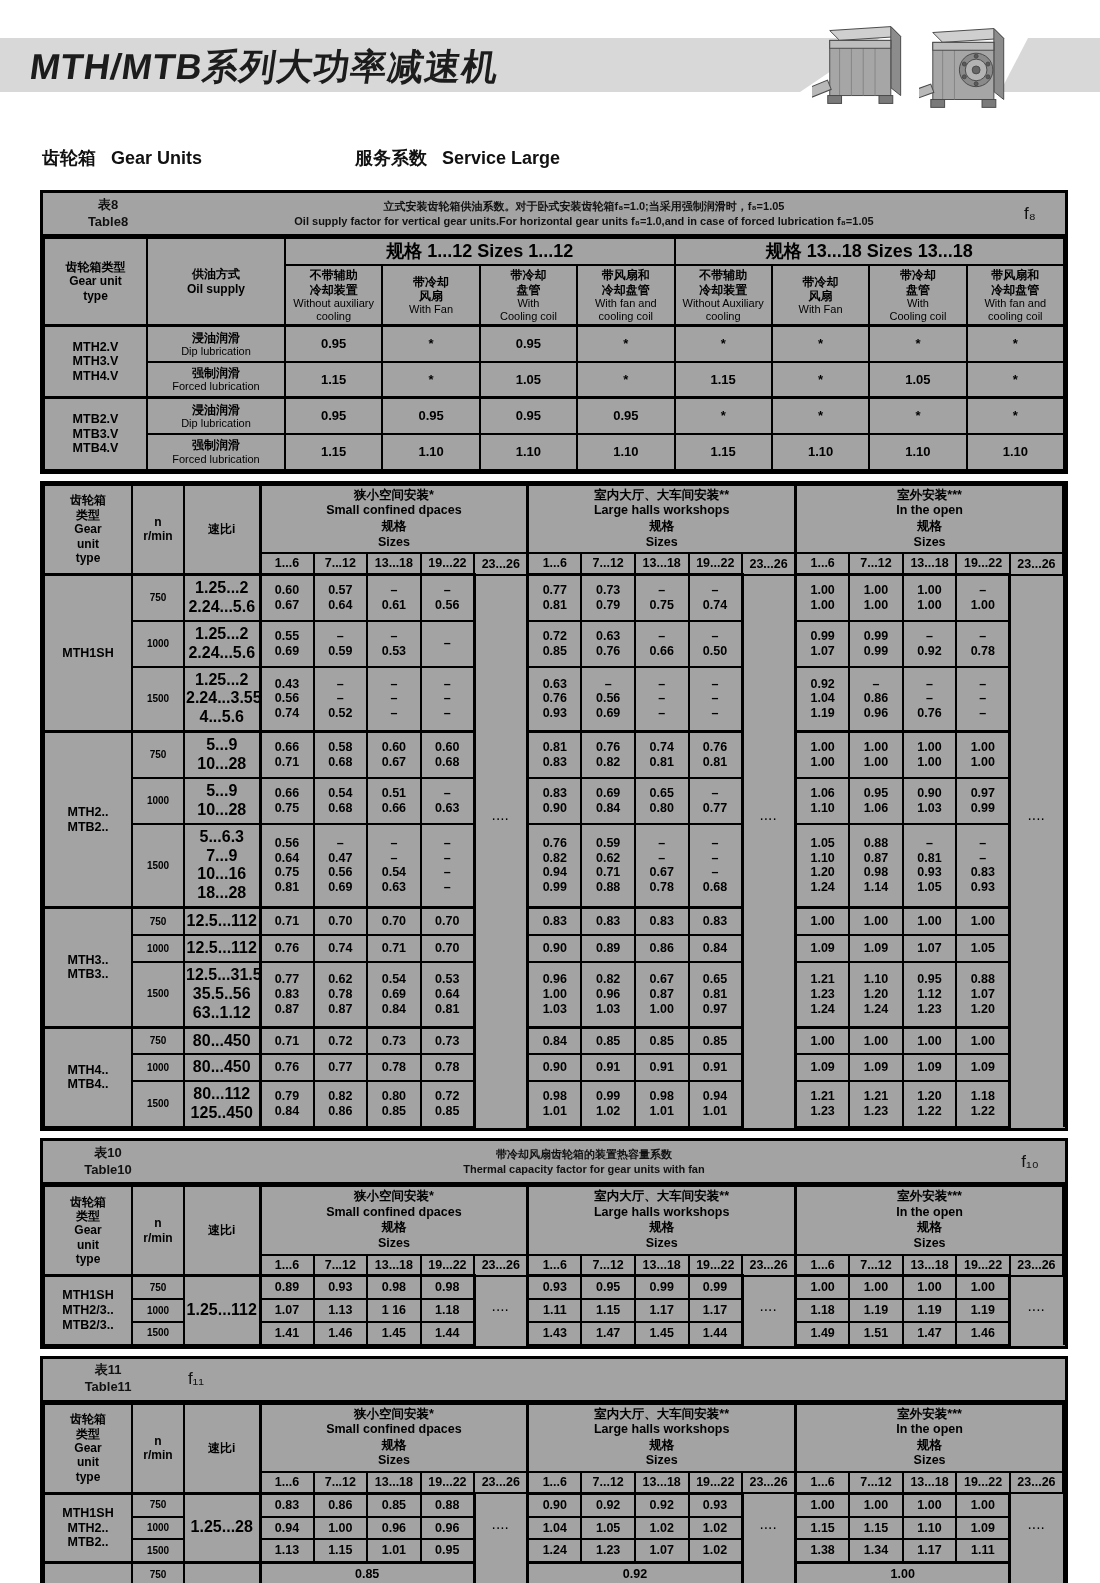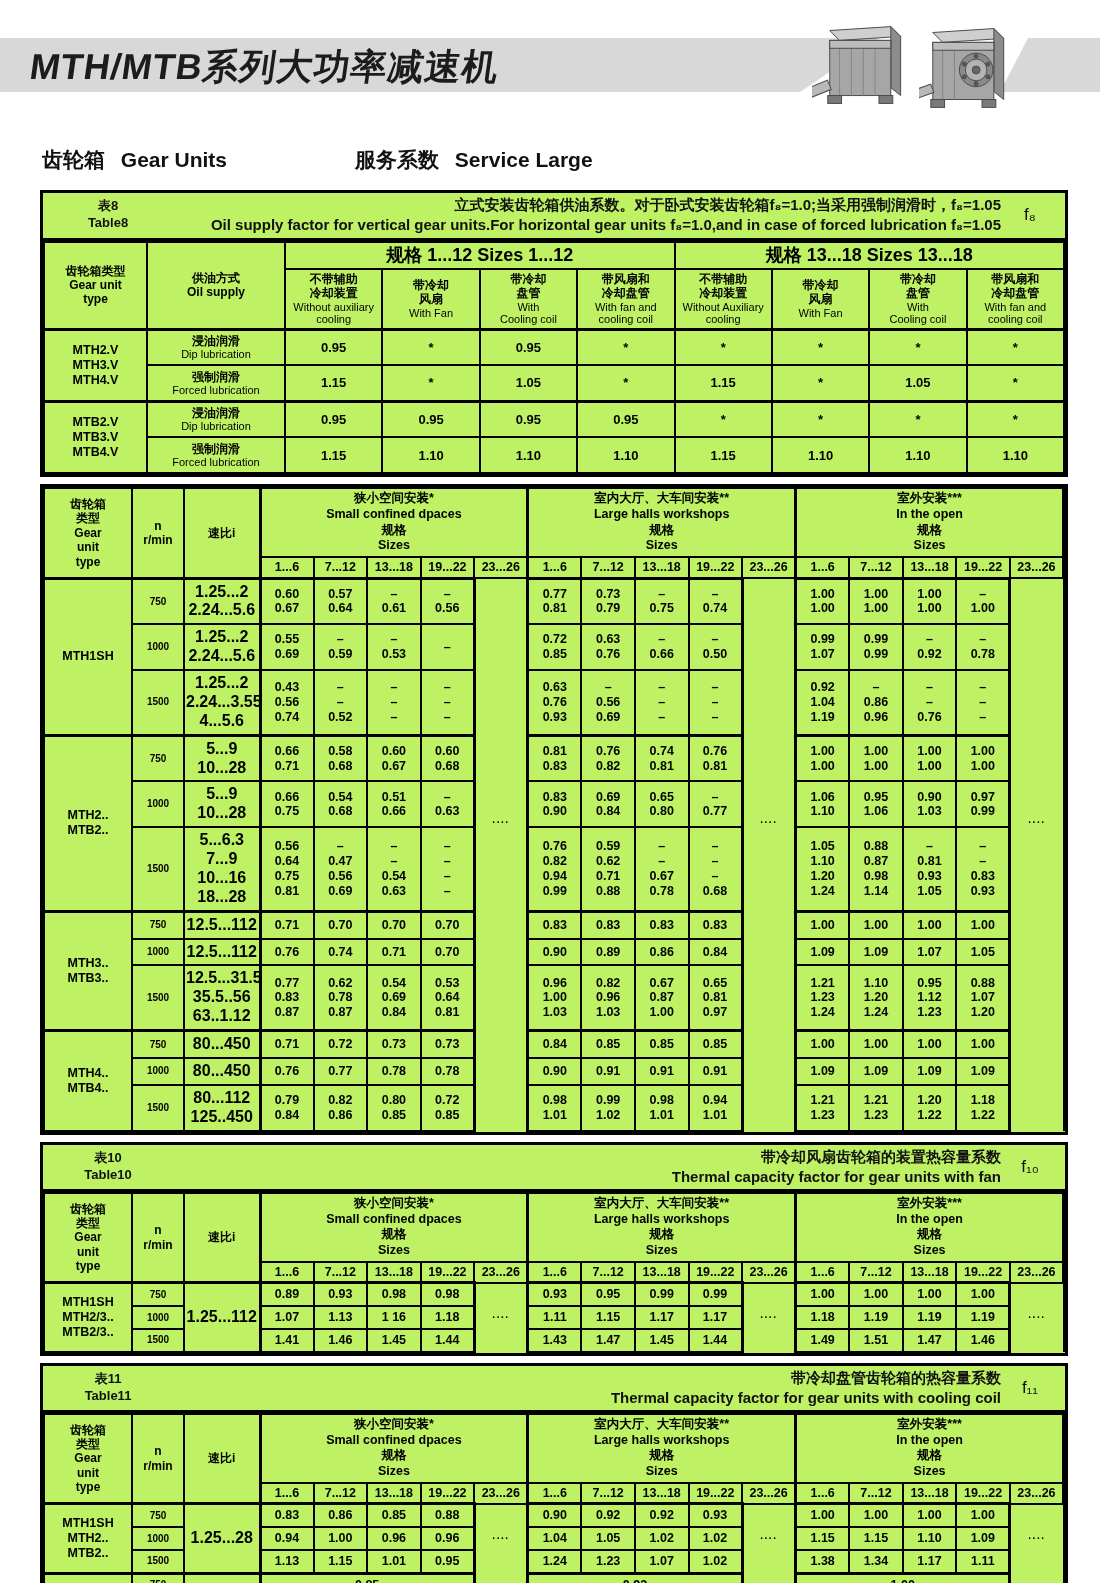--- a/index.html
+++ b/index.html
@@ -10,30 +10,30 @@
   
   .band{position:absolute;top:38px;height:54px;background:#d8d8d8}
   .band-main{left:0;width:880px;clip-path:polygon(0 0,100% 0,calc(100% - 80px) 100%,0 100%)}
   .band-right{left:1000px;width:100px;clip-path:polygon(28px 0,100% 0,100% 100%,0 100%)}
   .banner-title{position:absolute;top:43px;left:30px;font-size:36px;font-weight:900;
     transform:skewX(-8deg);letter-spacing:1px;color:#1c1c1c;white-space:nowrap}
   .gearboxes{position:absolute;top:14px;left:812px;width:205px;height:104px;display:flex;gap:8px;align-items:center}
 
   
   .section-heading{position:absolute;top:146px;left:42px;display:flex;align-items:flex-end;
-    font-weight:700;font-size:21px;color:#111}
+    font-weight:700;font-size:18px;color:#111}
   .section-heading .pair1{width:313px}
   .section-heading .cn{margin-right:10px}
 
   .content{position:absolute;top:190px;left:40px;width:1028px}
 
-  .tbl-wrap{border:3px solid #000;margin-bottom:7px;background:#bef264}
+  .tbl-wrap{border:3px solid #000;margin-bottom:7px;background:#a3a3a3}
   .tbl-title{display:flex;align-items:center;border-bottom:3px solid #000;padding:2px 6px;min-height:44px}
   .tbl-label{width:118px;text-align:center;font-weight:700;font-size:13px;line-height:1.3;white-space:pre-line}
-  .tbl-heading{flex:1;text-align:right;font-weight:700;font-size:15px;line-height:1.35;white-space:pre-line}
+  .tbl-heading{flex:1;text-align:center;font-weight:700;font-size:11px;line-height:1.35;white-space:pre-line}
   .tbl-factor{width:58px;text-align:center;font-weight:400;font-size:17px}
 
   table{width:100%;border-collapse:collapse;table-layout:fixed}
   th,td{border:2px solid #000;text-align:center;vertical-align:middle;font-weight:700;
     white-space:pre-line;padding:2px 1px;font-size:12.5px;line-height:1.18;color:#000}
   td.gap,th.gapless{border-top:none;border-bottom:none}
   td.gap{font-size:10px;letter-spacing:1px}
   tr.gs td:not(.gap),tr.gs th{border-top:3px solid #000}
   .zl{border-left:3px solid #000}
   .zr{border-right:3px solid #000}
@@ -728,22 +728,20 @@
               <td class="t-val zr">1.46</td>
             </tr>
           </tbody>
       </table>
     </div>
 
     <div class="tbl-wrap thermal">
       <div class="tbl-title">
         <div class="tbl-label">表11
 Table11</div>
-        <div class="tbl-heading">带冷却盘管齿轮箱的热容量系数
-Thermal capacity factor for gear units with cooling coil</div>
         <div class="tbl-factor">f₁₁</div>
       </div>
       <table>
         <colgroup>
             <col style="width:88px">
             <col style="width:52px">
             <col style="width:76px">
           </colgroup>
         <thead>
           <tr>

